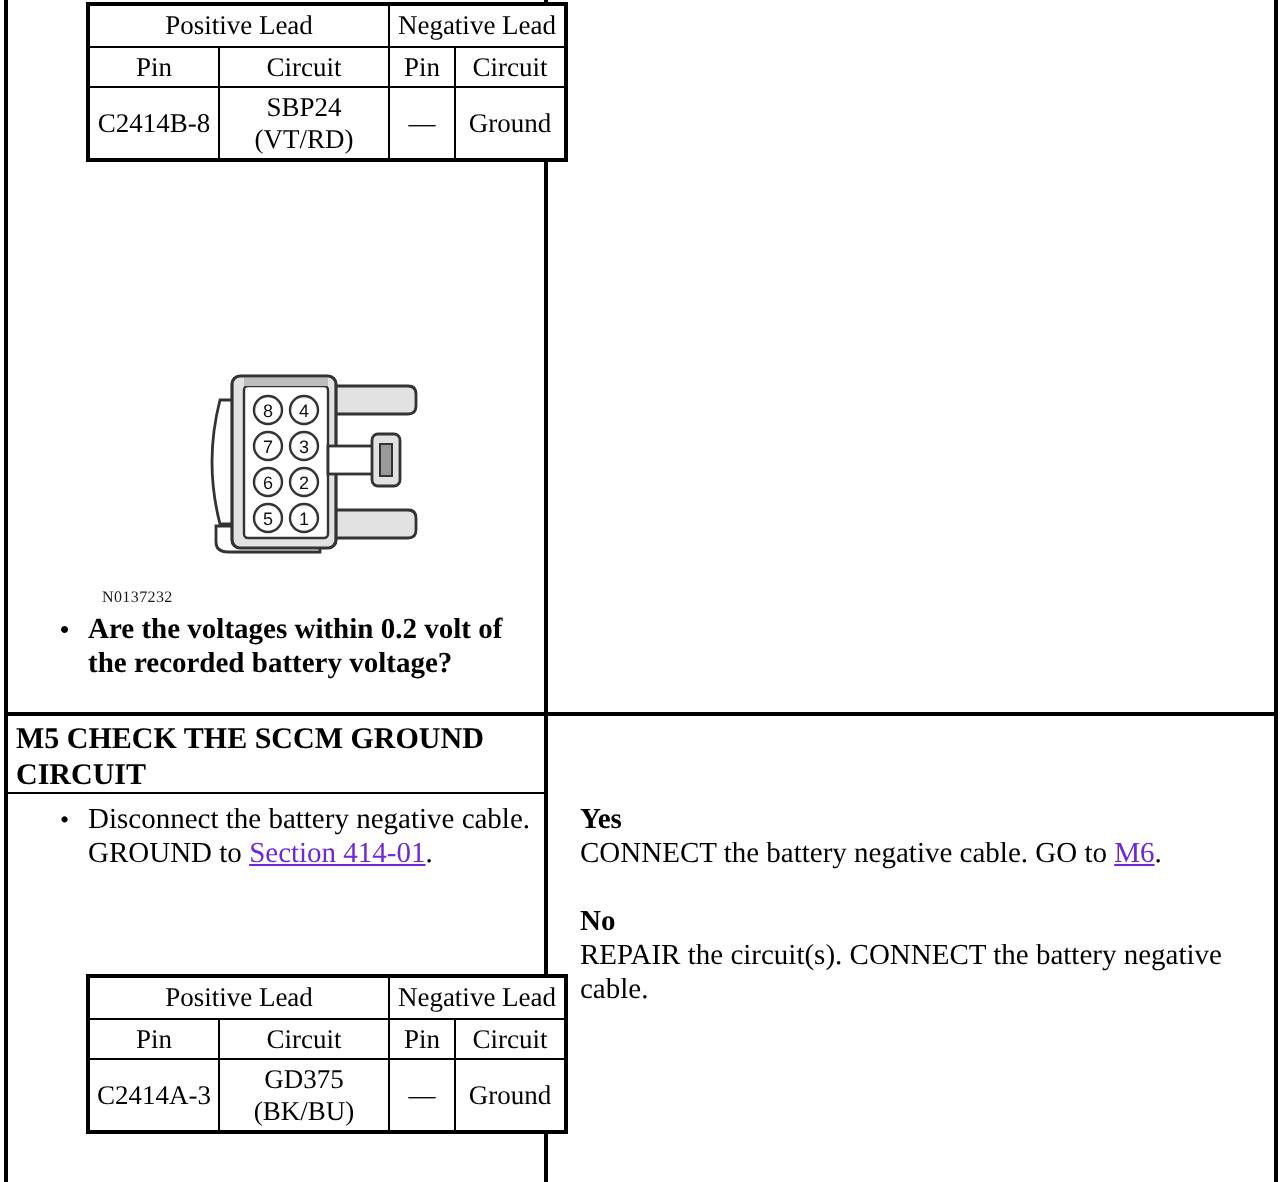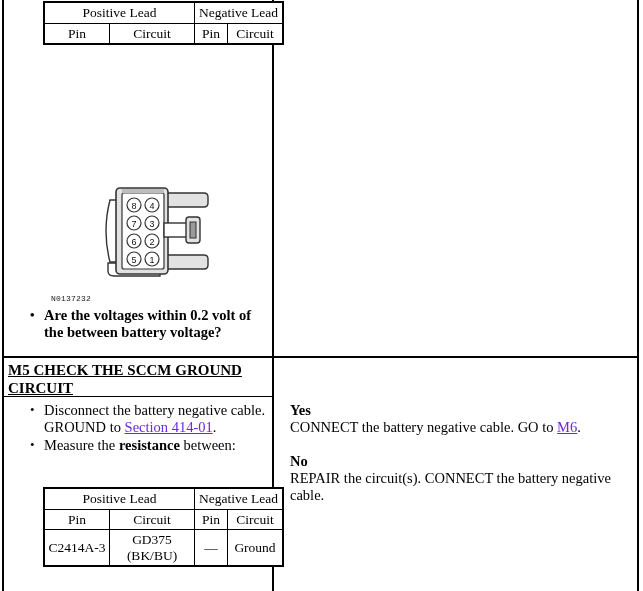--- a/index.html
+++ b/index.html
@@ -93,21 +93,21 @@
   
   .figure {
     position: absolute;
     left: 100px;
     top: 183px;
   }
   .figure-caption {
     position: absolute;
     left: 51px;
     top: 294px;
-    font-family: Liberation Mono, monospace;
+    font-family: Liberation Serif, serif;
     font-size: 8px;
     letter-spacing: 0.2px;
     color: #1a1a1a;
   }
 
   
   ul.bullets {
     position: absolute;
     margin: 0;
     padding: 0;
@@ -145,21 +145,20 @@
 
   
   .step-head {
     position: absolute;
     left: 8px;
     top: 361px;
     width: 260px;
     font-size: 15px;
     font-weight: bold;
     line-height: 18px;
-    text-decoration: underline;
   }
 
   
   .result {
     position: absolute;
     left: 290px;
     top: 402px;
     width: 356px;
     font-size: 14.5px;
     line-height: 17px;
@@ -193,20 +192,26 @@
     <tbody>
       <tr>
         <td colspan="2">Positive Lead</td>
         <td colspan="2">Negative Lead</td>
       </tr>
       <tr>
         <td class="c-pin1">Pin</td>
         <td class="c-cir1">Circuit</td>
         <td class="c-pin2">Pin</td>
         <td class="c-cir2">Circuit</td>
+      </tr>
+      <tr>
+        <td>C2414B-8</td>
+        <td>SBP24 (VT/RD)</td>
+        <td>—</td>
+        <td>Ground</td>
       </tr>
     </tbody>
   </table>
 
   <div class="figure">
     <svg width="112" height="96" viewBox="0 0 112 96">
 
       <path d="M10 17 Q2 48 10 79 L20 79 Q14 48 20 17 Z" fill="#ffffff" stroke="#333333" stroke-width="1.4"></path>
 
       <path d="M66 10 L104 10 Q108 10 108 14 L108 20 Q108 24 104 24 L66 24 Z" fill="#e2e2e2" stroke="#333333" stroke-width="1.4"></path>
@@ -245,29 +250,28 @@
         <text x="52" y="79.5">1</text>
       </g>
     </svg>
   </div>
 
   <div class="figure-caption">N0137232</div>
 
   <ul class="bullets" id="question-list">
     <li>
       <span>Are the voltages within 0.2 volt of</span>
-      <span>the between battery voltage?</span>
+      <span>the recorded battery voltage?</span>
     </li>
   </ul>
 
   <div class="step-head">M5 CHECK THE SCCM GROUND CIRCUIT</div>
 
   <ul class="bullets" id="m5-action-list">
     <li><span>Disconnect the battery negative cable. GROUND to </span><a class="doclink" href="#">Section 414-01</a><span>.</span></li>
-    <li><span>Measure the </span><span class="b">resistance</span><span> between:</span></li>
   </ul>
 
   <div class="result">
     <div class="yn">Yes</div>
     <div><span>CONNECT the battery negative cable. GO to </span><a class="doclink" href="#">M6</a><span>.</span></div>
     <div class="gap"></div>
     <div class="yn">No</div>
     <div>REPAIR the circuit(s). CONNECT the battery negative cable.</div>
   </div>
 

